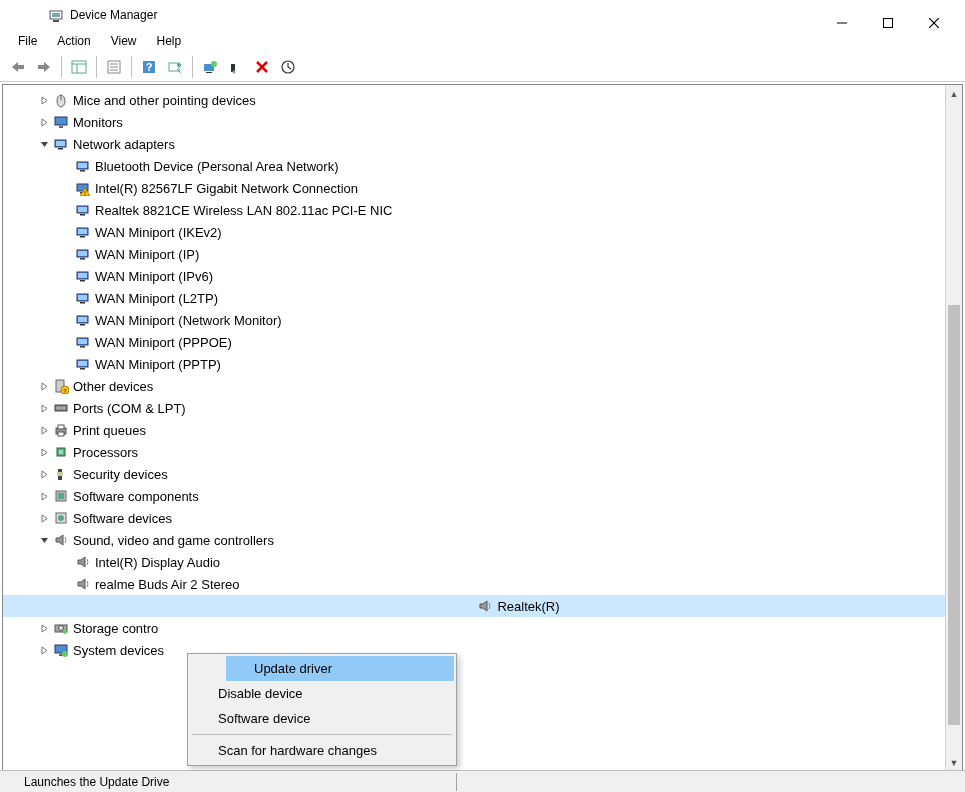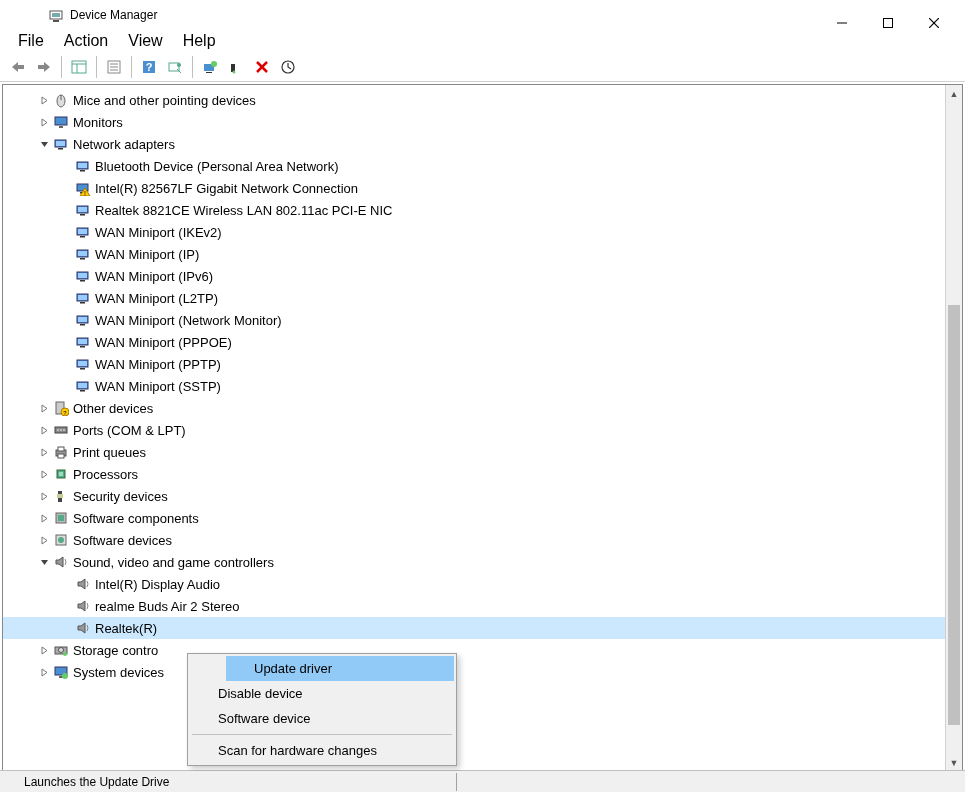--- a/index.html
+++ b/index.html
@@ -5,30 +5,30 @@
 * { box-sizing: border-box; margin: 0; padding: 0; }
 body { font-family: "Segoe UI", Tahoma, sans-serif; font-size: 12px; background: #fff; width: 965px; height: 792px; overflow: hidden; position: relative; }
 
 .titlebar { display: flex; height: 30px; padding: 8px 8px; margin-left: 40px; }
 .titlebar .title-icon { width: 16px; height: 16px; margin-right: 6px; }
 .titlebar .title-text { font-size: 12px; flex: 1; }
 .window-controls { display: flex; gap: 0; margin-left: auto; }
 .window-controls div { width: 46px; height: 30px; display: flex; align-items: center; justify-content: center; font-size: 14px; }
 
 .menubar { display: flex; height: 22px; align-items: center; padding: 0 8px; border-bottom: 1px solid transparent; }
-.menubar .menu-item { padding: 2px 10px; font-size: 16px; }
+.menubar .menu-item { padding: 2px 10px; font-size: 12px; }
 
 .toolbar { display: flex; align-items: center; height: 30px; padding: 2px 6px; border-bottom: 1px solid #d0d0d0; gap: 2px; }
 .toolbar .tb-btn { width: 24px; height: 24px; display: flex; align-items: center; justify-content: center; border: 1px solid transparent; }
 .toolbar .sep { width: 1px; height: 22px; background: #c0c0c0; margin: 0 3px; }
 
 .tree-container { position: relative; height: 688px; border: 1px solid #888; margin: 2px; overflow: hidden; background: #fff; }
 .tree { padding: 4px 0; height: 100%; overflow-y: auto; }
 .tree-row { display: flex; align-items: center; height: 22px; white-space: nowrap; font-size: 13px; }
-.tree-row.selected { background: #cce8ff; }
+.tree-row.selected { background: #cce8ff; justify-content: center; }
 .expander { width: 14px; height: 14px; display: flex; align-items: center; justify-content: center; color: #666; font-size: 10px; margin-right: 2px; flex-shrink: 0; }
 .node-icon { width: 16px; height: 16px; margin-right: 4px; flex-shrink: 0; display: inline-flex; align-items: center; justify-content: center; }
 .node-label { }
 .indent { display: inline-block; flex-shrink: 0; }
 
 .scrollbar-v { position: absolute; right: 0; top: 0; bottom: 0; width: 17px; background: #f0f0f0; border-left: 1px solid #d0d0d0; }
 .scroll-thumb { position: absolute; left: 2px; right: 2px; background: #c0c0c0; border-radius: 0; }
 .scroll-arrow { height: 17px; display: flex; align-items: center; justify-content: center; font-size: 9px; color: #555; }
 
 .context-menu { position: absolute; background: #f0f0f0; border: 1px solid #a0a0a0; box-shadow: 3px 3px 6px rgba(0,0,0,0.2); min-width: 270px; padding: 2px; z-index: 100; }
@@ -314,32 +314,20 @@
         <span class="node-icon">
           <svg width="16" height="16">
             <rect x="2" y="4" width="11" height="7" fill="#4a90d0" stroke="#336"></rect>
             <rect x="5" y="12" width="5" height="1.5" fill="#333"></rect>
             <rect x="3" y="5" width="9" height="5" fill="#9cf"></rect>
           </svg>
         </span>
         <span class="node-label">WAN Miniport (PPTP)</span>
       </div>
       <div class="tree-row">
-        <span class="indent" style="width: 56px;"></span>
-        <span class="expander"></span>
-        <span class="node-icon">
-          <svg width="16" height="16">
-            <rect x="2" y="4" width="11" height="7" fill="#4a90d0" stroke="#336"></rect>
-            <rect x="5" y="12" width="5" height="1.5" fill="#333"></rect>
-            <rect x="3" y="5" width="9" height="5" fill="#9cf"></rect>
-          </svg>
-        </span>
-        <span class="node-label">WAN Miniport (SSTP)</span>
-      </div>
-      <div class="tree-row">
         <span class="indent" style="width: 34px;"></span>
         <span class="expander">
           <svg width="9" height="9">
             <path d="M2 1 L7 4.5 L2 8 Z" fill="none" stroke="#777"></path>
           </svg>
         </span>
         <span class="node-icon">
           <svg width="16" height="16">
             <rect x="3" y="2" width="8" height="12" fill="#ccc" stroke="#666"></rect>
             <circle cx="12" cy="12" r="4" fill="#ffcc00" stroke="#aa7700"></circle>

